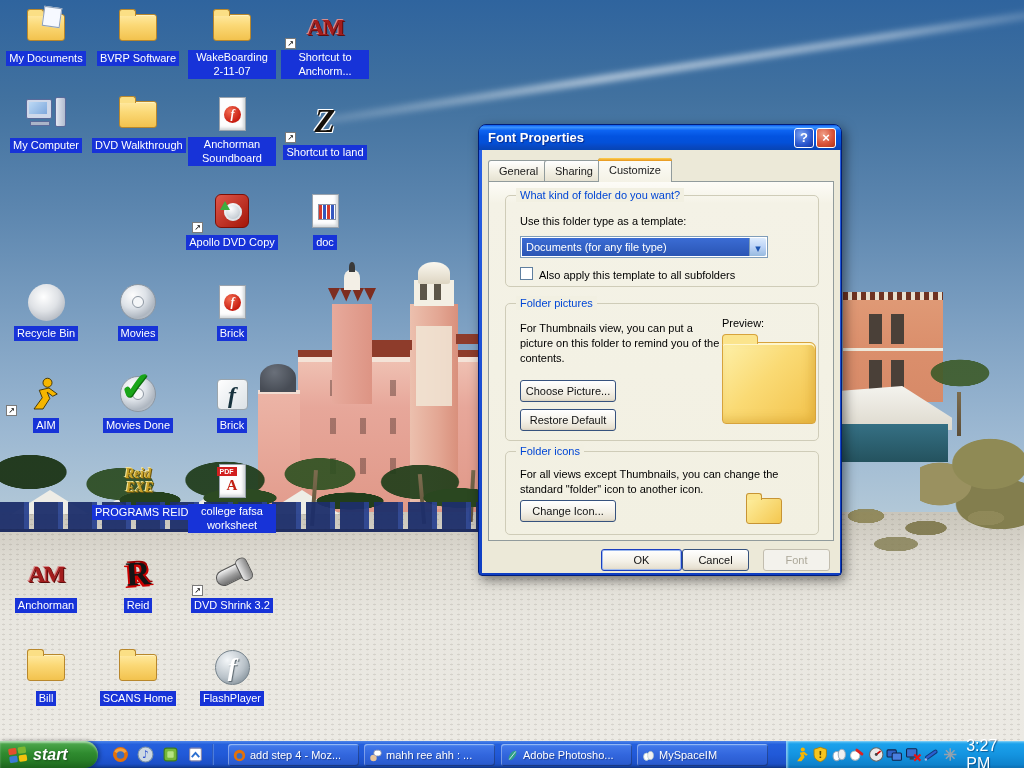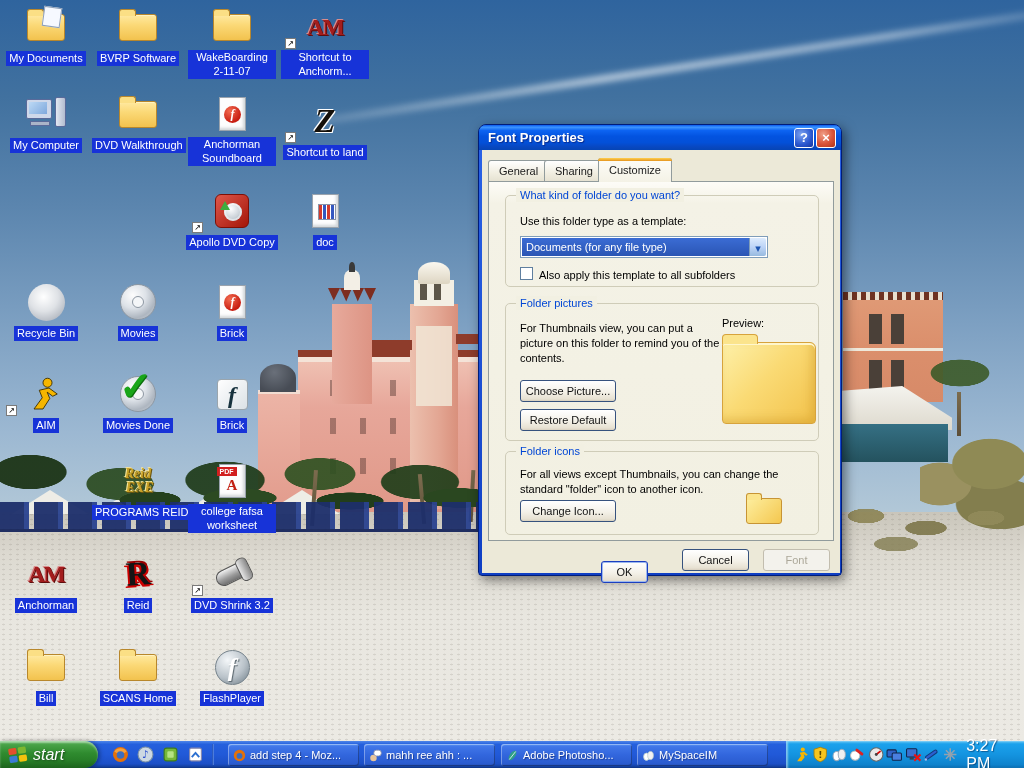--- a/index.html
+++ b/index.html
@@ -207,21 +207,21 @@
     border:1px solid #d7a33c; border-bottom:none; border-radius:4px 4px 0 0; }
   .smallfolder { position:relative; width:36px; height:26px; background:linear-gradient(135deg,#fdeE9e,#f4c74f); border:1px solid #c79434; border-radius:2px 3px 3px 3px; }
   .smallfolder::before { content:""; position:absolute; left:-1px; top:-6px; width:14px; height:6px; background:#fbe48c; border:1px solid #c79434; border-bottom:none; border-radius:3px 3px 0 0; }
 
   
   .taskbar { position:absolute; left:0; bottom:0; width:1024px; height:27px;
     background:linear-gradient(180deg,#4f86e8 0%,#3a74e4 6%,#2560dd 12%,#2159d8 50%,#1c4fc6 85%,#123c96 97%,#0d2f78 100%); }
   .start-btn { position:absolute; left:0; top:0; width:98px; height:27px; border-radius:0 14px 14px 0;
     background:linear-gradient(180deg,#7fc87f 0%,#4aa54a 10%,#2f8b2f 45%,#287f28 70%,#1c641c 100%);
     box-shadow:inset 0 2px 2px rgba(255,255,255,.4), 2px 0 4px rgba(0,0,0,.35); display:flex; align-items:center; gap:5px; padding-left:8px; cursor:pointer; }
-  .start-label { color:#fff; font-weight:normal; font-style:italic; font-size:16px; text-shadow:1px 1px 2px #1c4f1c; }
+  .start-label { color:#fff; font-weight:bold; font-style:italic; font-size:16px; text-shadow:1px 1px 2px #1c4f1c; }
   .ql { position:absolute; top:5px; width:17px; height:17px; cursor:pointer; }
   .tb-sep { position:absolute; top:3px; width:2px; height:21px; background:linear-gradient(90deg,#1a45a8,#6d9bee); opacity:.8; }
   .taskbtn { position:absolute; top:3px; width:131px; height:22px; border-radius:3px; cursor:pointer;
     background:linear-gradient(180deg,#5c96f2 0%,#4076e8 12%,#3266dd 50%,#2b5cd0 88%,#2450b8 100%);
     box-shadow:inset 1px 1px 0 rgba(255,255,255,.35), inset -1px -1px 0 rgba(0,0,0,.3);
     display:flex; align-items:center; gap:4px; padding:0 5px; }
   .taskbtn.active { background:linear-gradient(180deg,#7fb0f7 0%,#5f93ee 15%,#4e82e5 55%,#４477d8 100%, #3e6fd0 100%); }
   .taskbtn .tlabel { color:#fff; font-size:11px; white-space:nowrap; overflow:hidden; text-overflow:ellipsis; text-shadow:1px 1px 1px rgba(0,0,40,.4); }
   .tray { position:absolute; right:0; top:0; width:238px; height:27px;
     background:linear-gradient(180deg,#35b2f2 0%,#1ba1ec 12%,#1494e0 50%,#0e82cc 88%,#0a6db0 100%);
@@ -493,21 +493,21 @@
         </div>
 
         <div class="groupbox" style="left:16px;top:269px;width:314px;height:84px;">
           <span class="gb-caption">Folder icons</span>
           <span class="dlg-text" style="left:14px;top:15px;width:292px;">For all views except Thumbnails, you can change the standard "folder" icon to another icon.</span>
           <button class="btn" style="left:14px;top:48px;width:96px;">Change Icon...</button>
           <span class="smallfolder" style="position:absolute;left:240px;top:46px;"></span>
         </div>
       </div>
 
-      <button class="btn default" style="left:119px;top:399px;width:47px;margin-top:12px;">OK</button>
+      <button class="btn default" style="left:119px;top:399px;width:81px;">OK</button>
       <button class="btn" style="left:200px;top:399px;width:67px;">Cancel</button>
       <button class="btn disabled" style="left:281px;top:399px;width:67px;">Font</button>
     </div>
   </div>
 
   <div class="taskbar">
     <div class="start-btn">
       <svg width="20" height="18" viewBox="0 0 20 18">
         <g transform="rotate(-8 10 9)">
           <rect x="1" y="1.5" width="8" height="6.5" rx="1.4" fill="#e34f2d"></rect>

